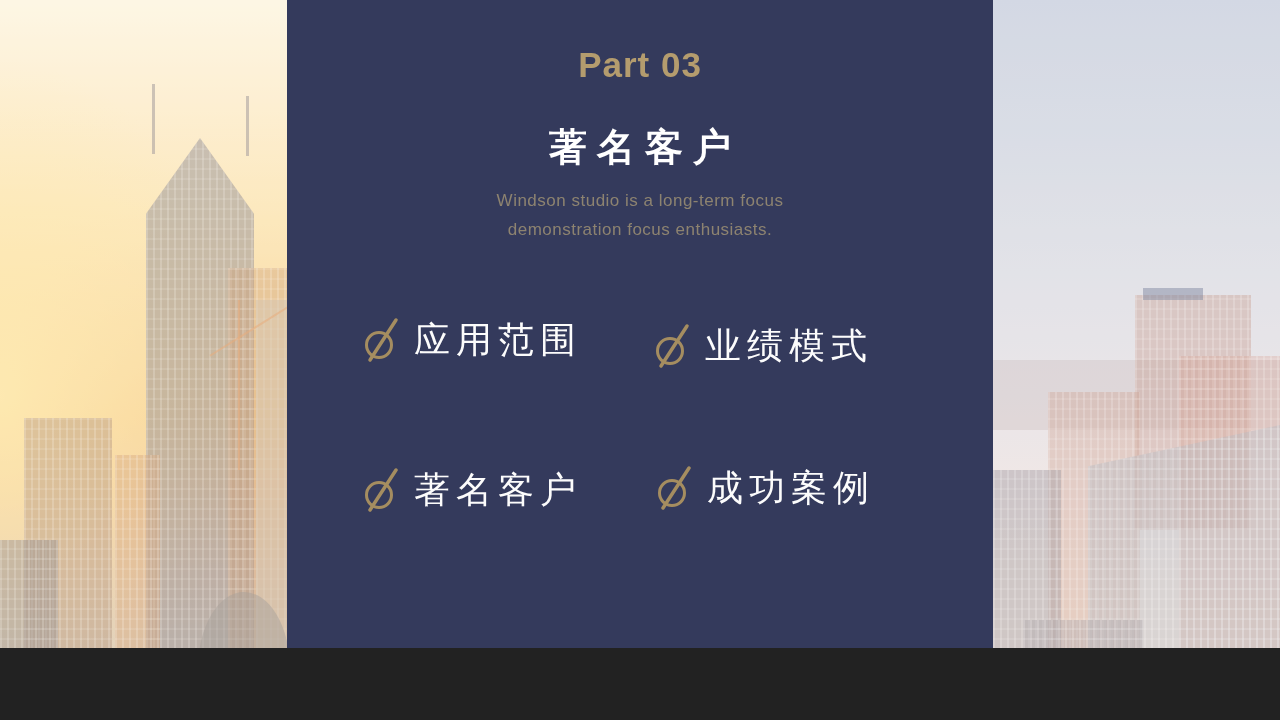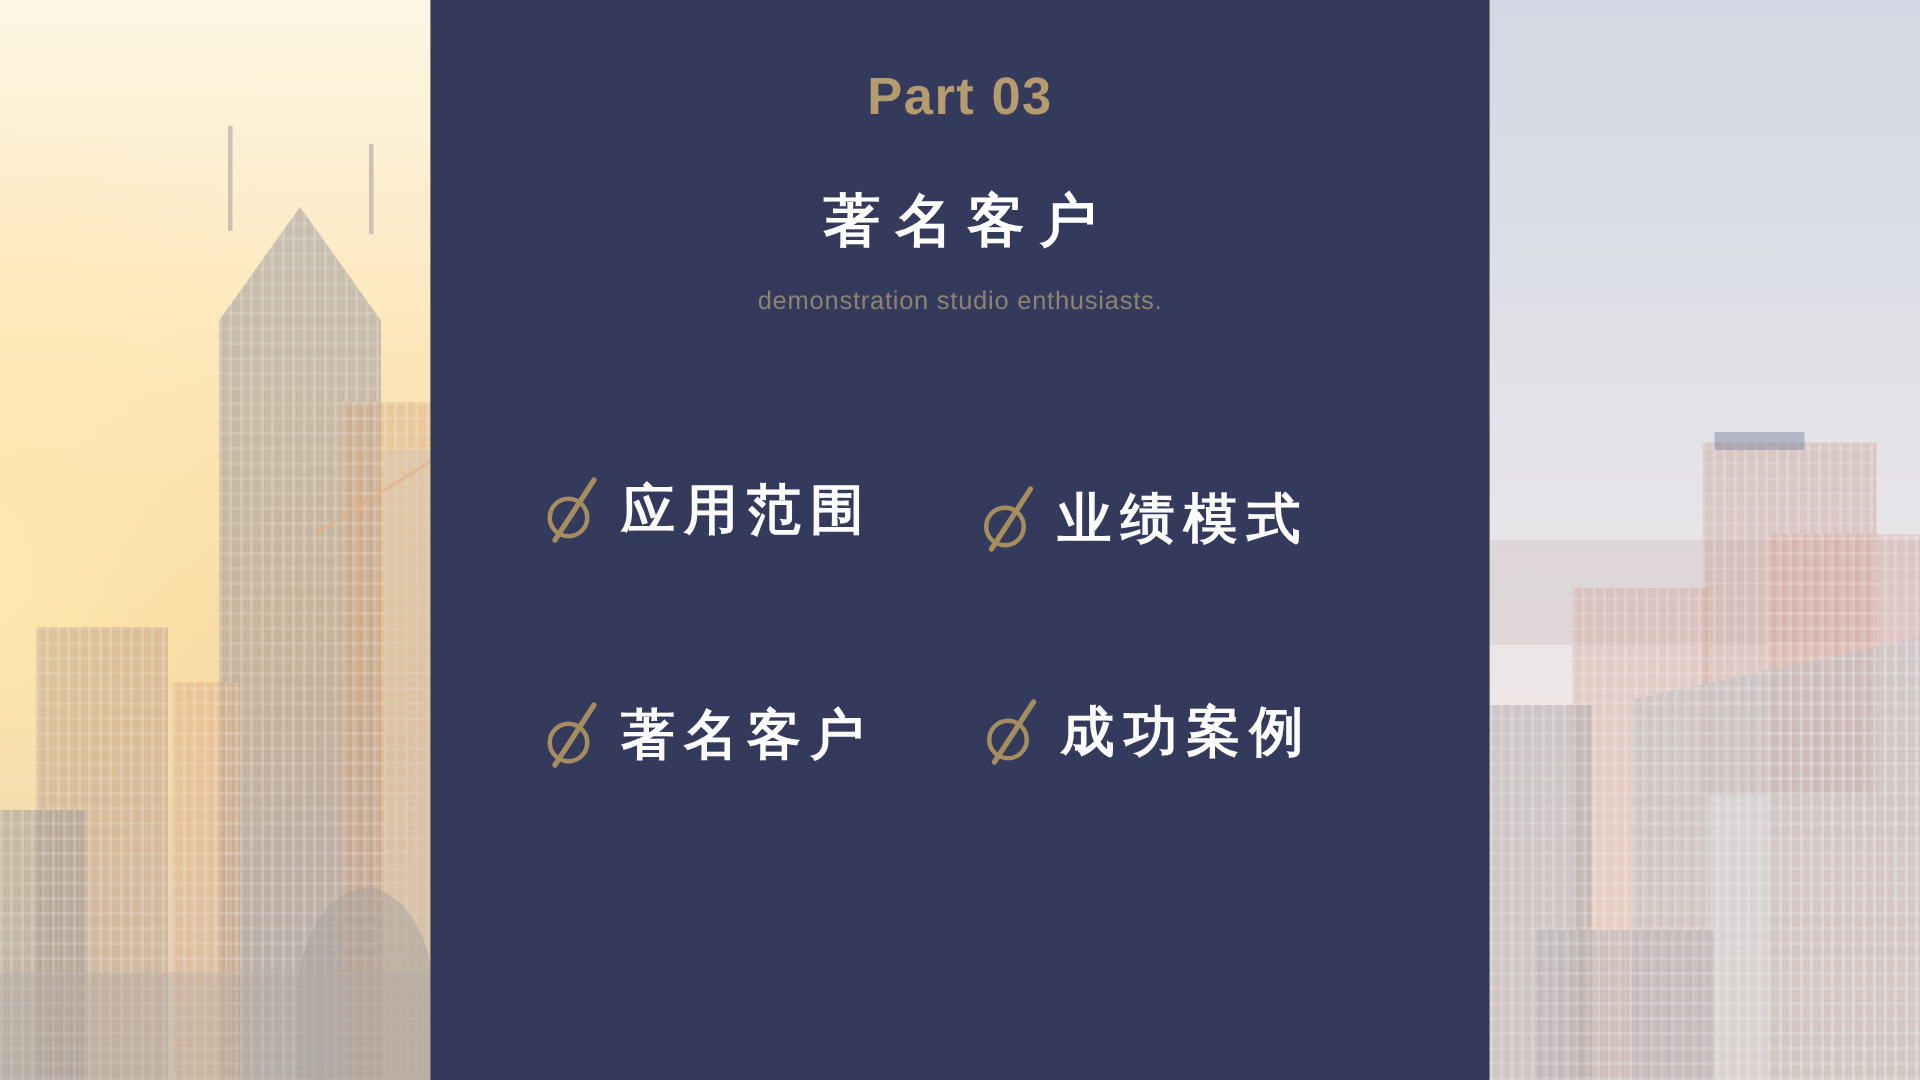--- a/index.html
+++ b/index.html
@@ -1,22 +1,22 @@
 <!DOCTYPE html>
 <html><head>
 <meta charset="utf-8">
 <style>
   html, body { margin: 0; padding: 0; background: #222; }
   .slide {
     position: relative;
     width: 1280px;
-    height: 720px;
+    height: 648px;
     overflow: hidden;
     font-family: "Liberation Sans", sans-serif;
-    background: #eab308;
+    background: #84cc16;
   }
 
   
   .bg-left {
     position: absolute; left: 0; top: 0; width: 287px; height: 720px;
     background:
       radial-gradient(ellipse at 0% 55%, rgba(255,232,160,0.85), rgba(255,232,160,0) 60%),
       linear-gradient(180deg, #fdf7e6 0%, #fceccb 15%, #fbe3ae 30%, #f8d494 45%,
         #f5c77e 58%, #edbf87 68%, #ddbd9f 80%, #cfbfae 92%, #c8bcae 100%);
     overflow: hidden;
@@ -94,21 +94,21 @@
     font-size: 17px; line-height: 29px; color: #8d8370;
     letter-spacing: 0.5px;
   }
   .item {
     position: absolute;
     display: flex; align-items: center;
     height: 52px;
   }
   .item .icon { flex: 0 0 auto; margin-right: 9px; display: block; }
   .item-label {
-    font-size: 36px; font-weight: bold; color: #fcfcfc;
+    font-size: 36px; font-weight: normal; color: #fcfcfc;
     letter-spacing: 6px; white-space: nowrap; text-align: right;
   }
   .item-1 { left: 76px;  top: 314px; }
   .item-2 { left: 367px; top: 320px; }
   .item-3 { left: 76px;  top: 464px; }
   .item-4 { left: 369px; top: 462px; }
 </style>
 </head>
 <body>
 
@@ -142,21 +142,22 @@
     <div class="bg-veil-right"></div>
   </div>
 
   <div class="panel">
 
     <div class="part-label">Part 03</div>
 
     <div class="slide-title">著名客户</div>
 
     <div class="slide-subtitle">
-      <div>demonstration studio enthusiasts.</div>
+      <div>Windson studio is a long-term focus</div>
+      <div>demonstration focus enthusiasts.</div>
     </div>
 
     <div class="item item-1">
       <svg class="icon" width="42" height="46" viewBox="0 0 42 46">
         <circle cx="16" cy="28" r="12.5" fill="none" stroke="#a58d60" stroke-width="3"></circle>
         <line x1="7" y1="43" x2="33" y2="3" stroke="#a58d60" stroke-width="3.5" stroke-linecap="round"></line>
       </svg>
       <span class="item-label">应用范围</span>
     </div>
 

